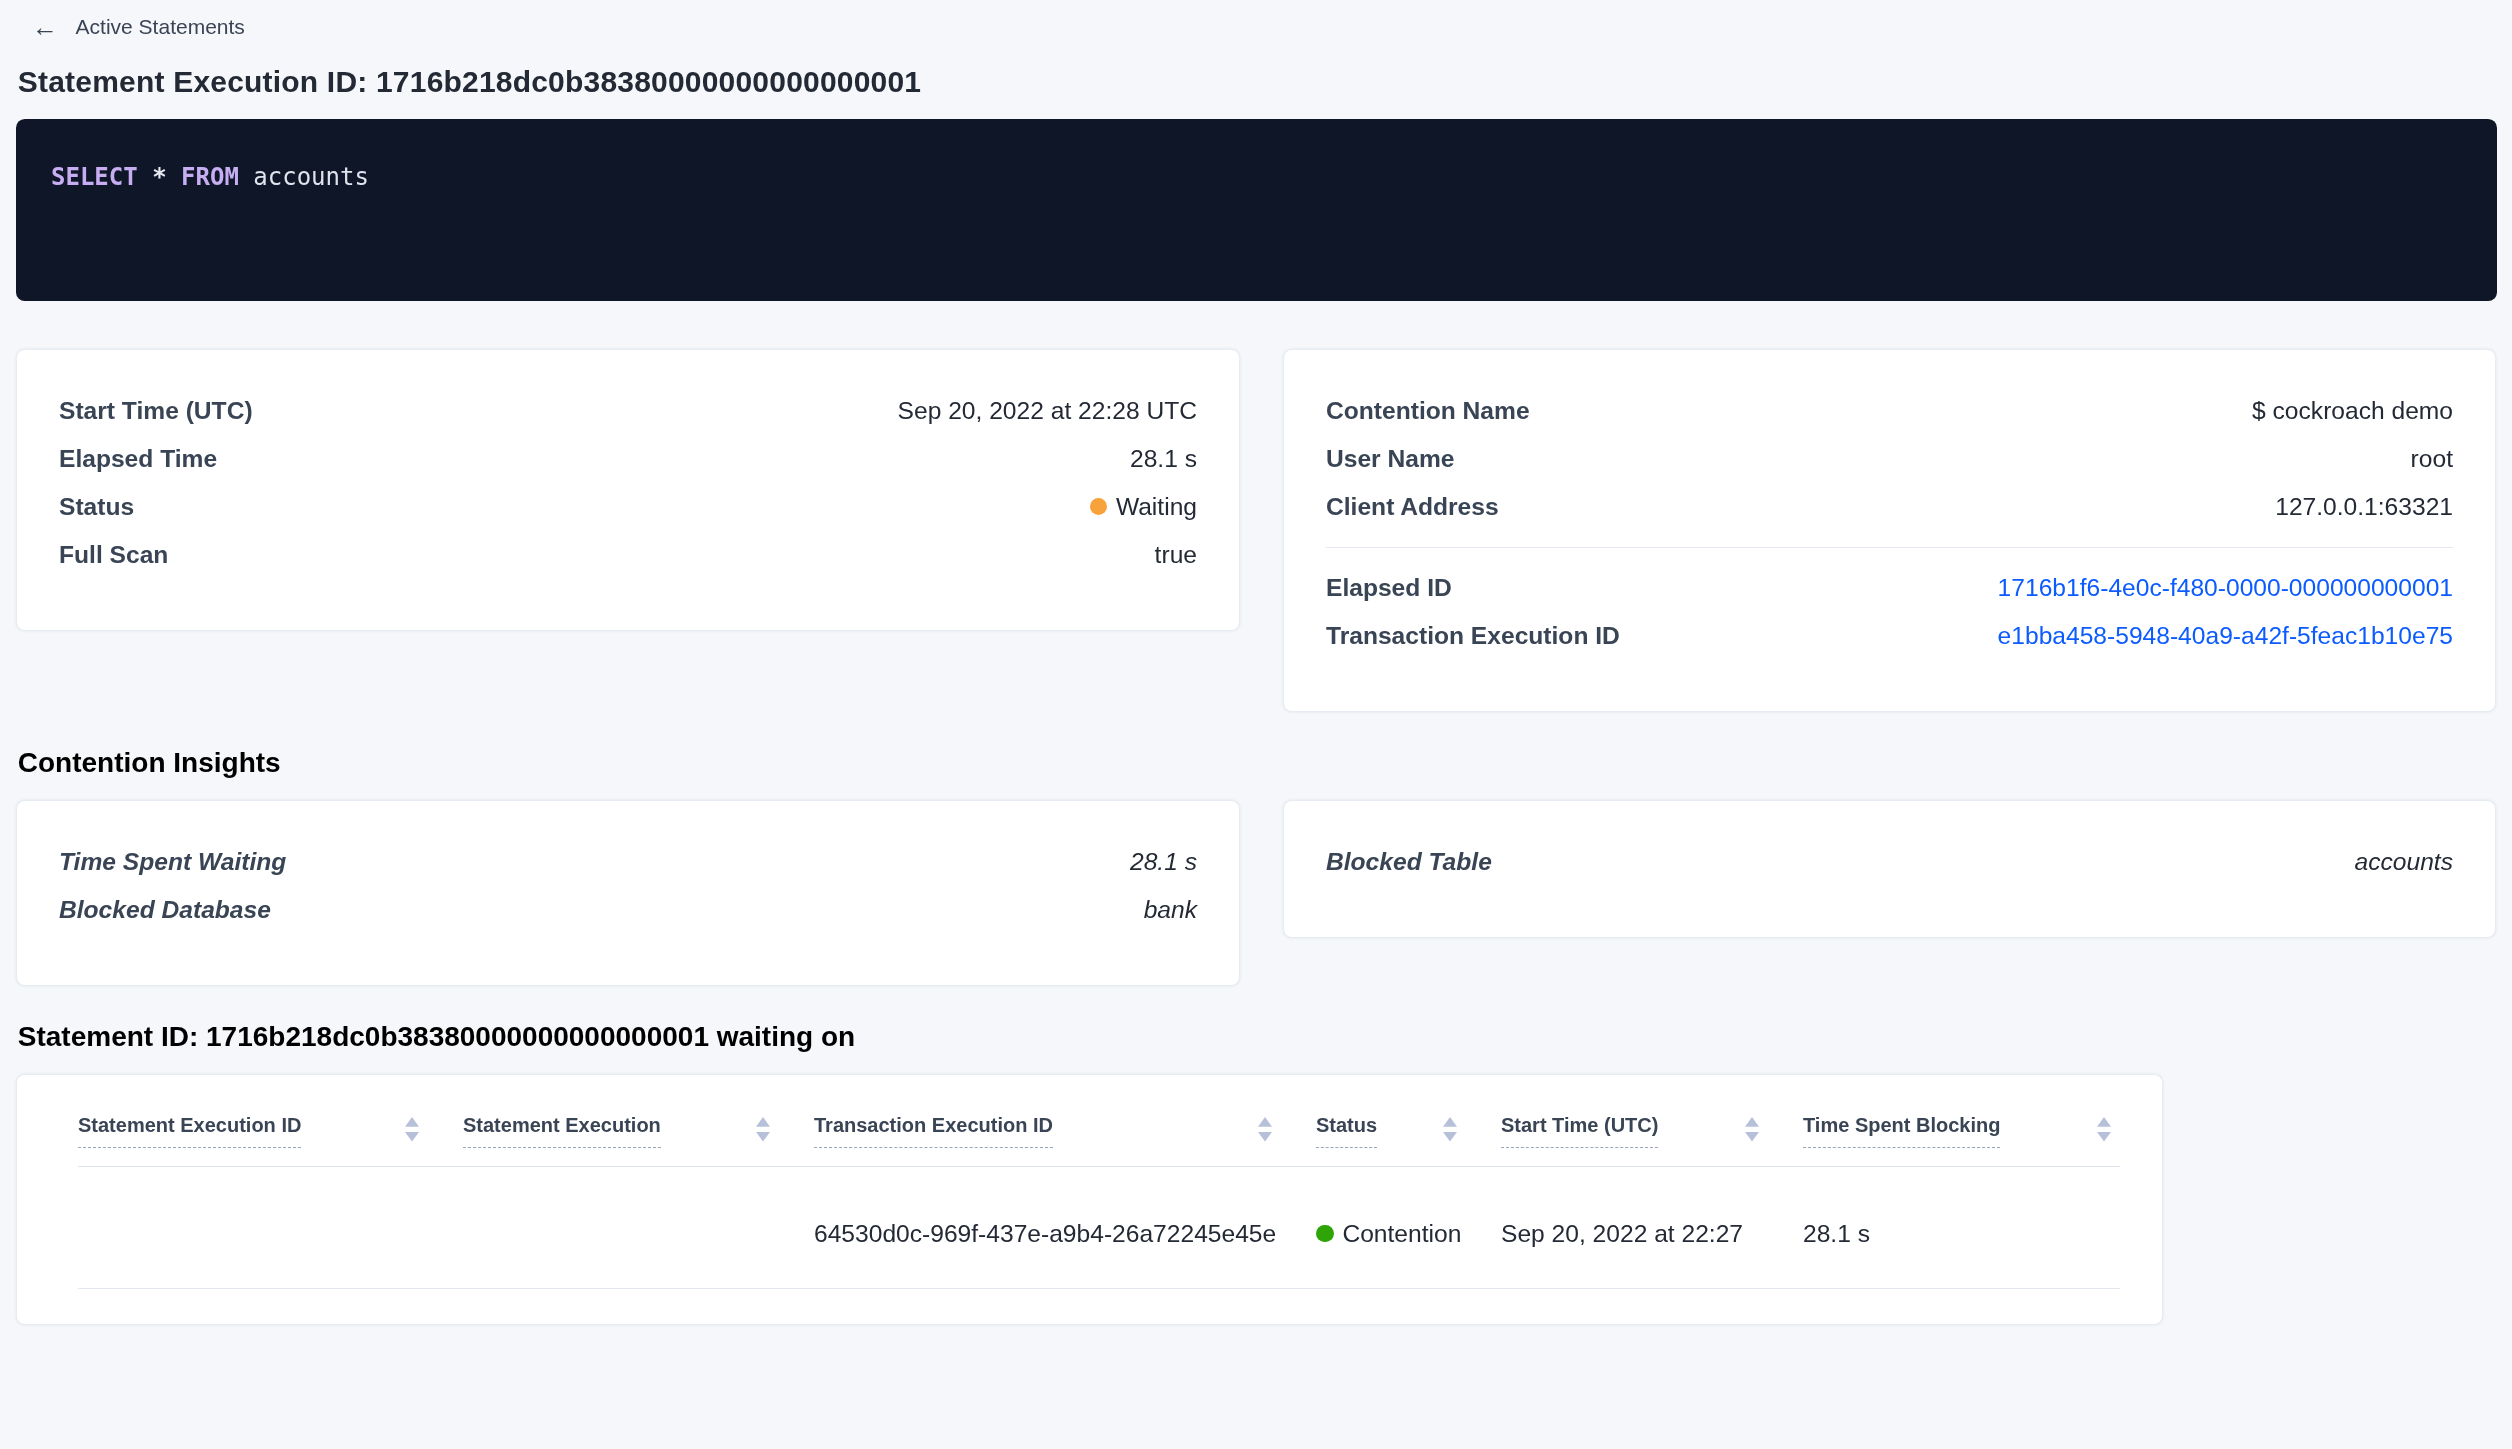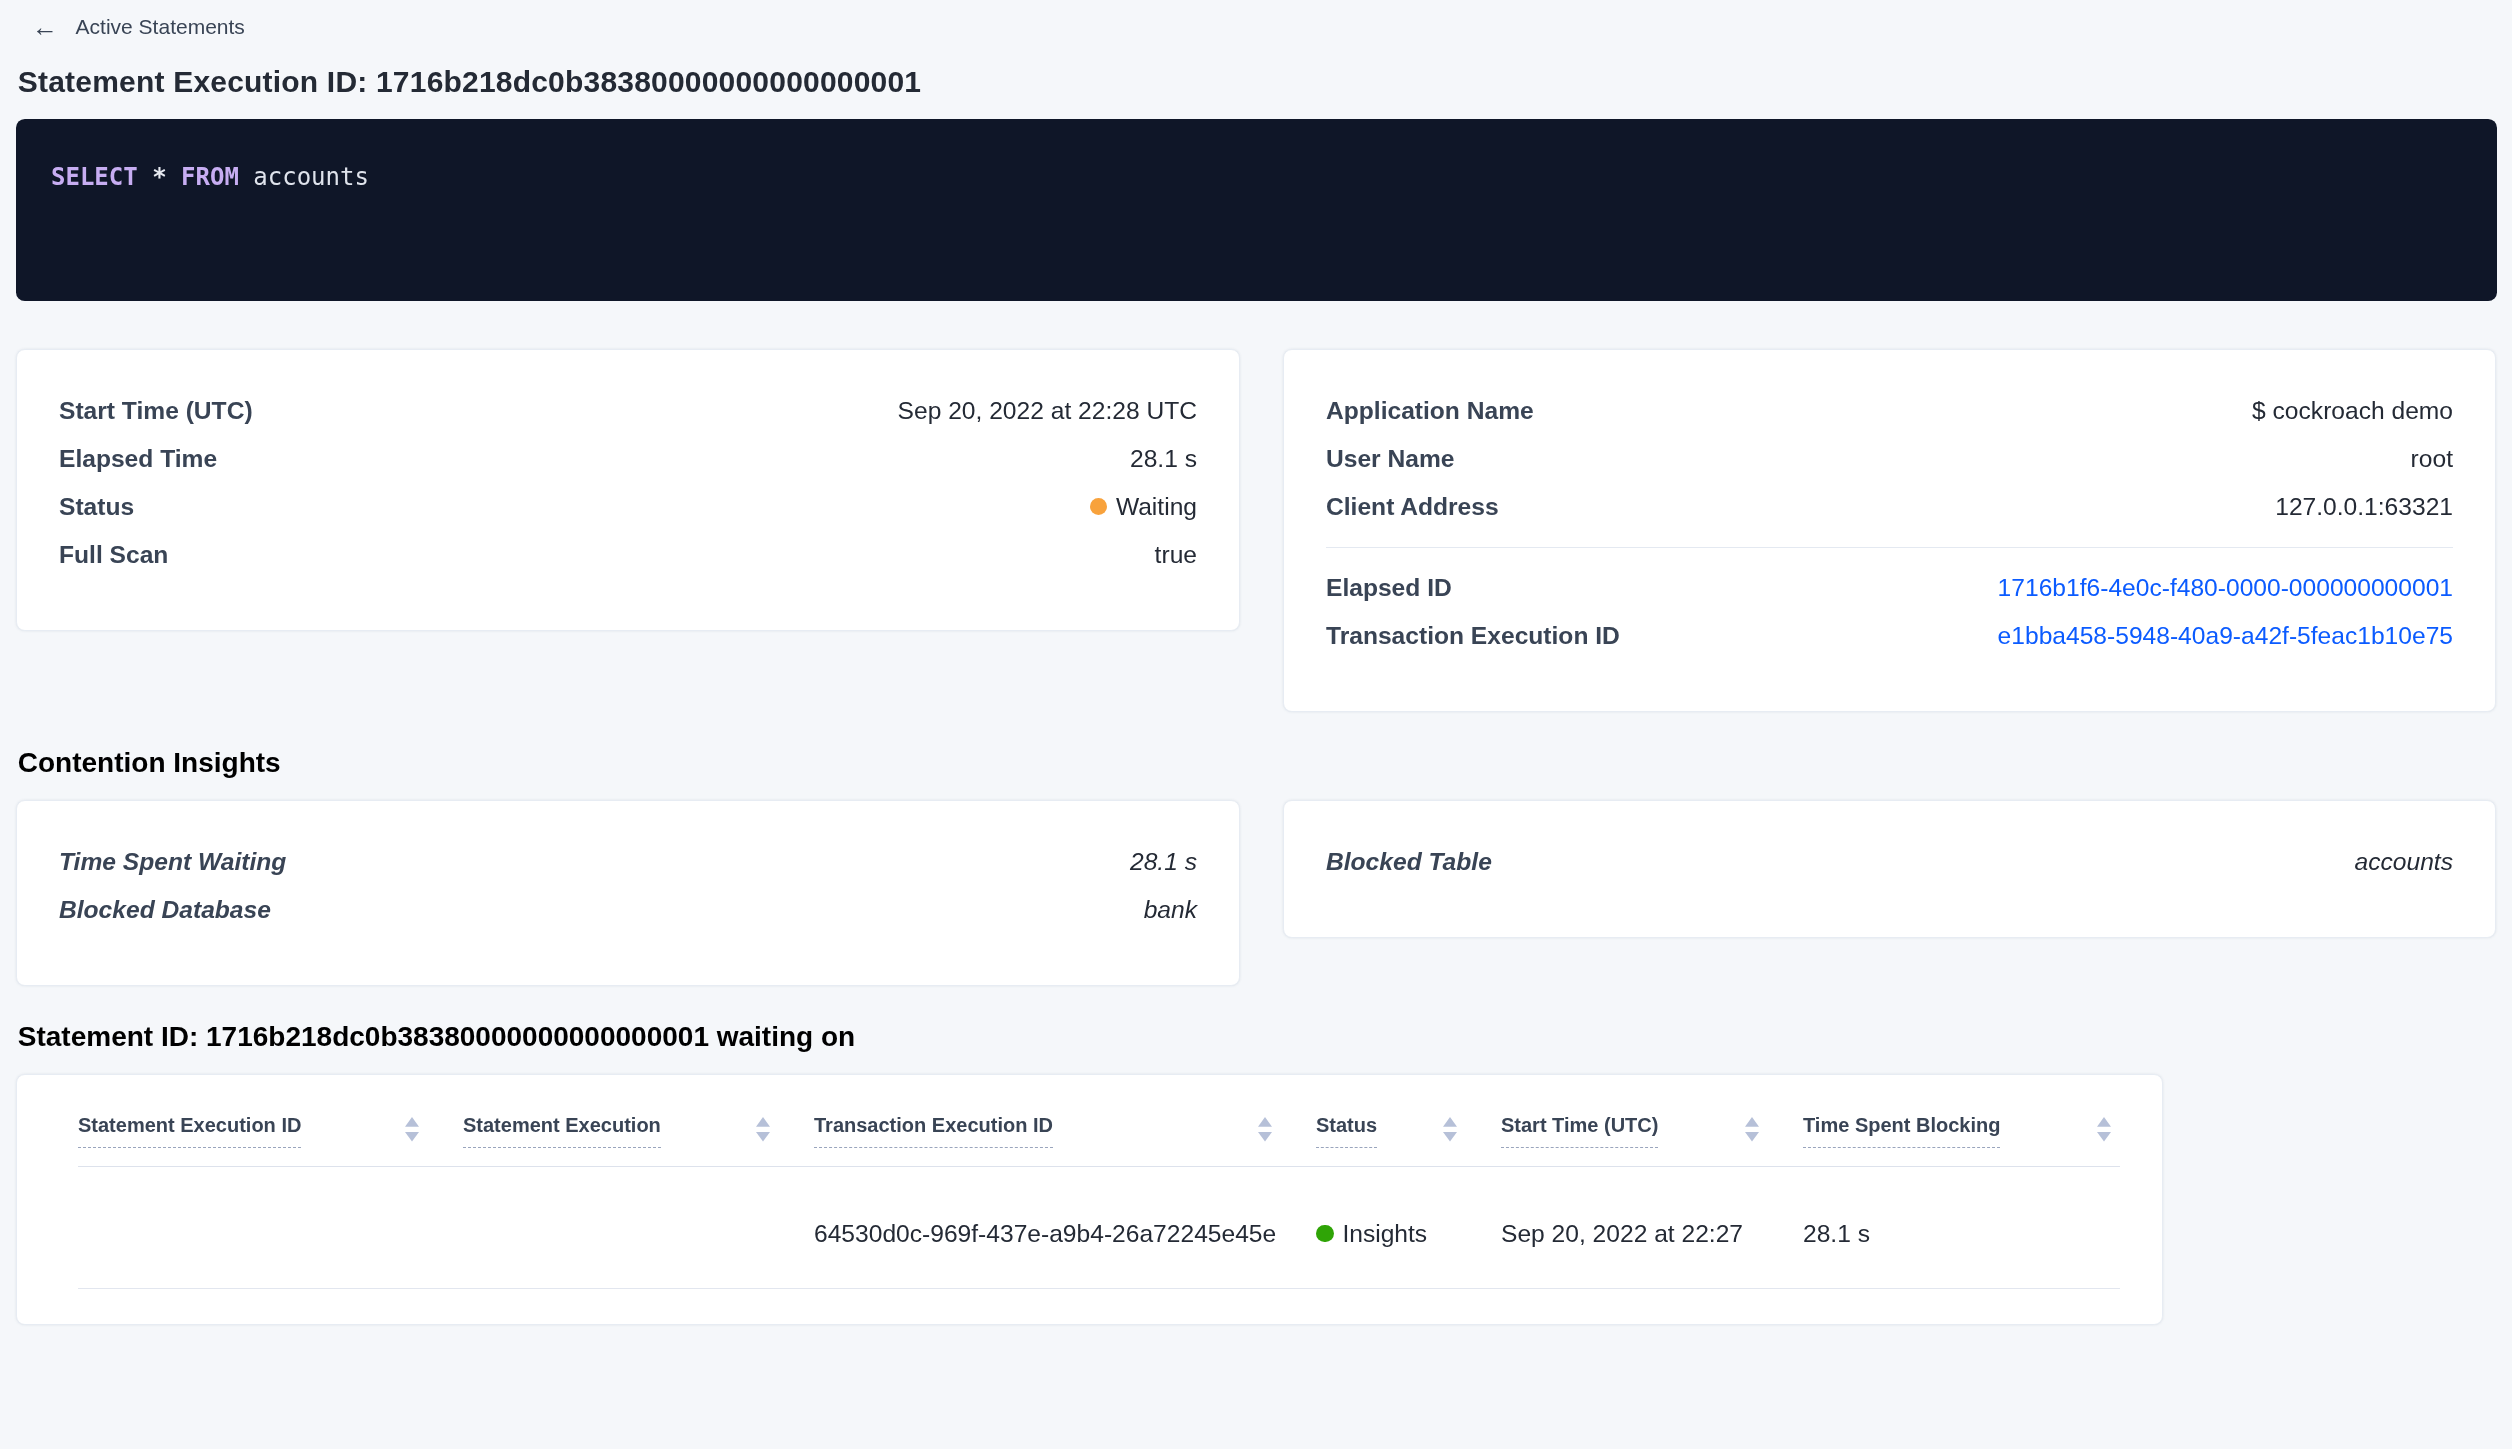--- a/index.html
+++ b/index.html
@@ -91,21 +91,21 @@
         </span>
       </div>
       <div class="kv">
         <span class="kv-label">Full Scan</span>
         <span class="kv-value">true</span>
       </div>
     </div>
 
     <div class="card card-right">
       <div class="kv">
-        <span class="kv-label">Application Name</span>
+        <span class="kv-label">Contention Name</span>
         <span class="kv-value">$ cockroach demo</span>
       </div>
       <div class="kv">
         <span class="kv-label">User Name</span>
         <span class="kv-value">root</span>
       </div>
       <div class="kv">
         <span class="kv-label">Client Address</span>
         <span class="kv-value">127.0.0.1:63321</span>
       </div>
@@ -190,21 +190,21 @@
       </div>
     </div>
 
     <div class="tgrid trow">
       <div class="td"></div>
       <div class="td"></div>
       <div class="td">64530d0c-969f-437e-a9b4-26a72245e45e</div>
       <div class="td">
         <span class="statusv">
           <span class="dot dot--executing"></span>
-          <span>Insights</span>
+          <span>Contention</span>
         </span>
       </div>
       <div class="td">Sep 20, 2022 at 22:27</div>
       <div class="td">28.1 s</div>
     </div>
   </div>
 
 </div>
 
 

